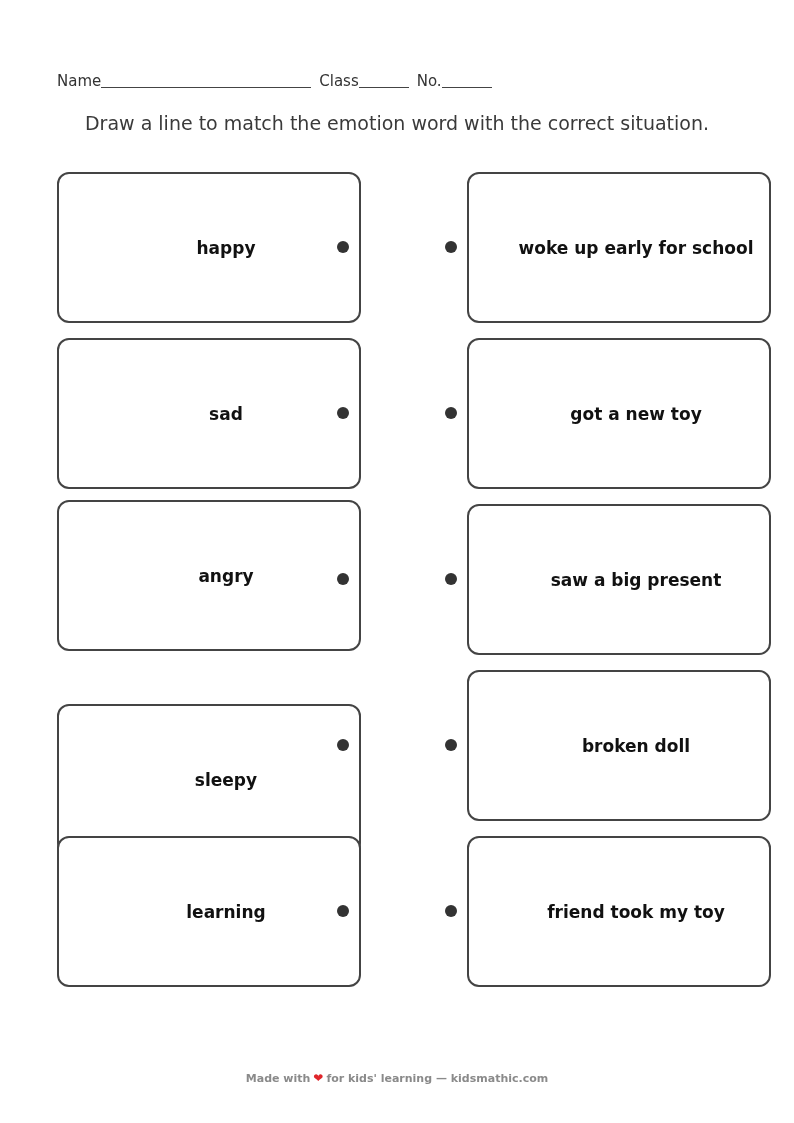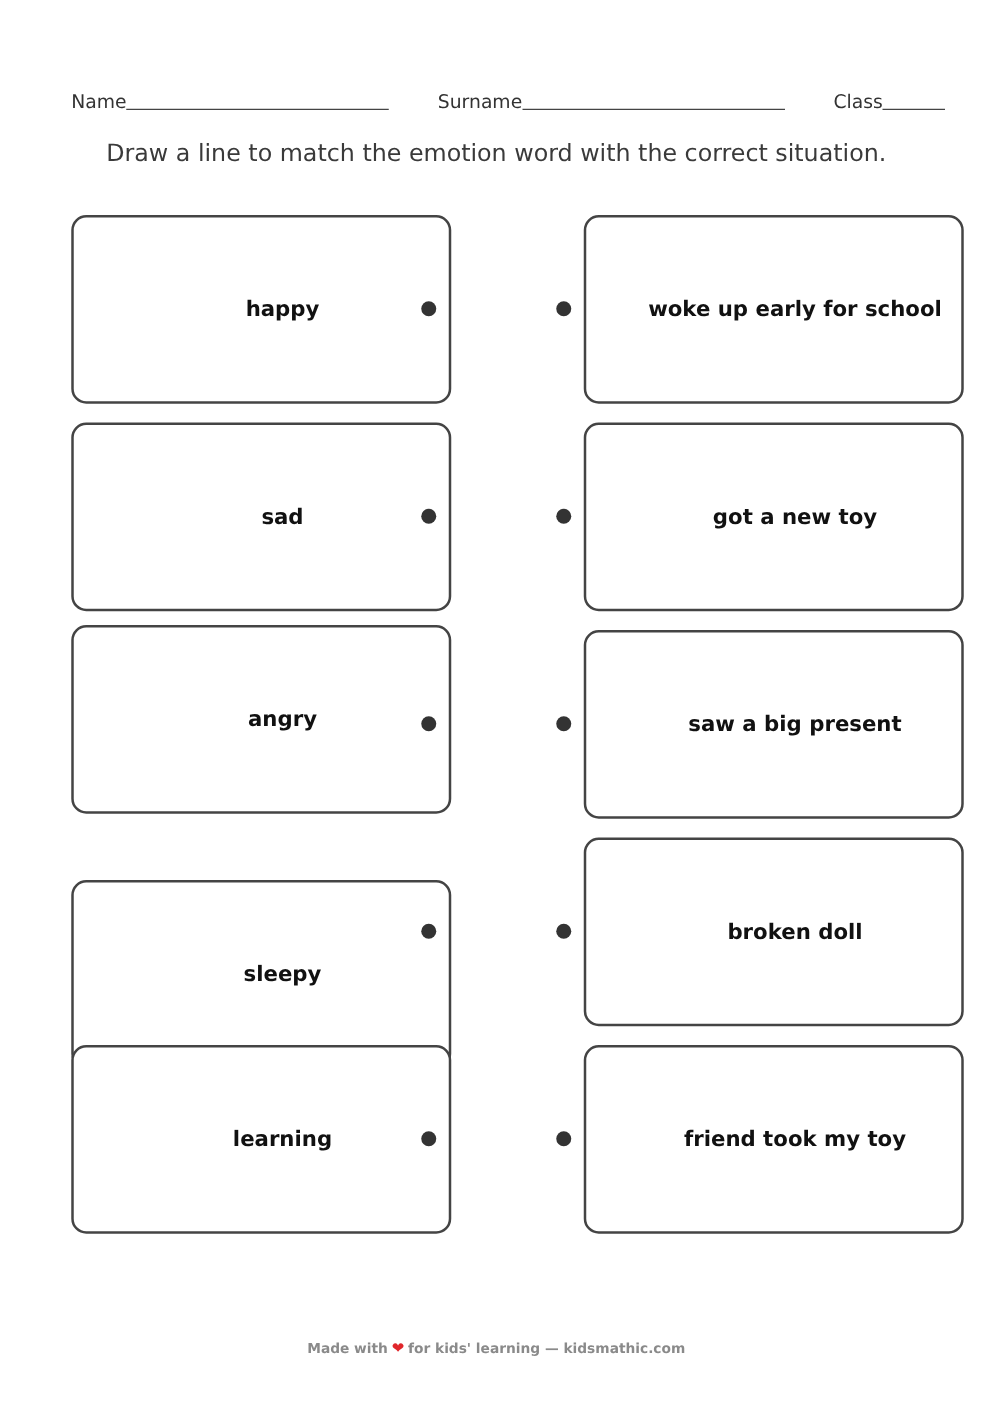--- a/index.html
+++ b/index.html
@@ -1,43 +1,39 @@
 <!DOCTYPE html>
 <html><head>
 <meta charset="utf-8">
 <style>
   html, body { margin:0; padding:0; background:#ffffff; }
   body { width:794px; height:1123px; position:relative; overflow:hidden;
          font-family:"DejaVu Sans", "Liberation Sans", sans-serif; color:#222; }
   .header { position:absolute; left:57px; top:68px; width:720px; height:22px;
-            font-size:15px; color:#333; display:flex; align-items:flex-end;gap:31px; }
+            font-size:15px; color:#333; display:flex; align-items:flex-end; }
   .field { display:flex; align-items:flex-end; white-space:nowrap; }
   .field .lbl { line-height:18px; }
   .field .line { border-bottom:1px solid #444; height:14px; margin-bottom:2px; }
   .instruction { position:absolute; left:0; right:0; top:112px; text-align:center;
                  font-size:19px; color:#3a3a3a; }
   .card { position:absolute; width:266px; height:147px; border:2px solid #444;
           border-radius:12px; background:#fff; display:flex; align-items:center;
           justify-content:center; box-sizing:content-box;padding-left:34px; }
   .card span { font-weight:bold; font-size:17px; color:#111; }
   .dot { position:absolute; width:12px; height:12px; border-radius:50%; background:#333; }
   .footer { position:absolute; left:0; right:0; top:1071px; text-align:center;
             font-size:11px; color:#8a8a8a;font-weight:bold; }
   .heart { color:#e0262b; font-size:12px; margin:0 3px; }
 </style>
 </head>
 <body>
 
 <div class="header">
   <div class="field">
     <span class="lbl">Name</span>
-    <span class="line" style="width:210px"></span>
-  </div>
-  <div class="field" style="margin-left:8px">
-    <span class="lbl">Surname</span>
     <span class="line" style="width:210px"></span>
   </div>
   <div class="field" style="margin-left:8px">
     <span class="lbl">Class</span>
     <span class="line" style="width:50px"></span>
   </div>
   <div class="field" style="margin-left:8px">
     <span class="lbl">No.</span>
     <span class="line" style="width:50px"></span>
   </div>

